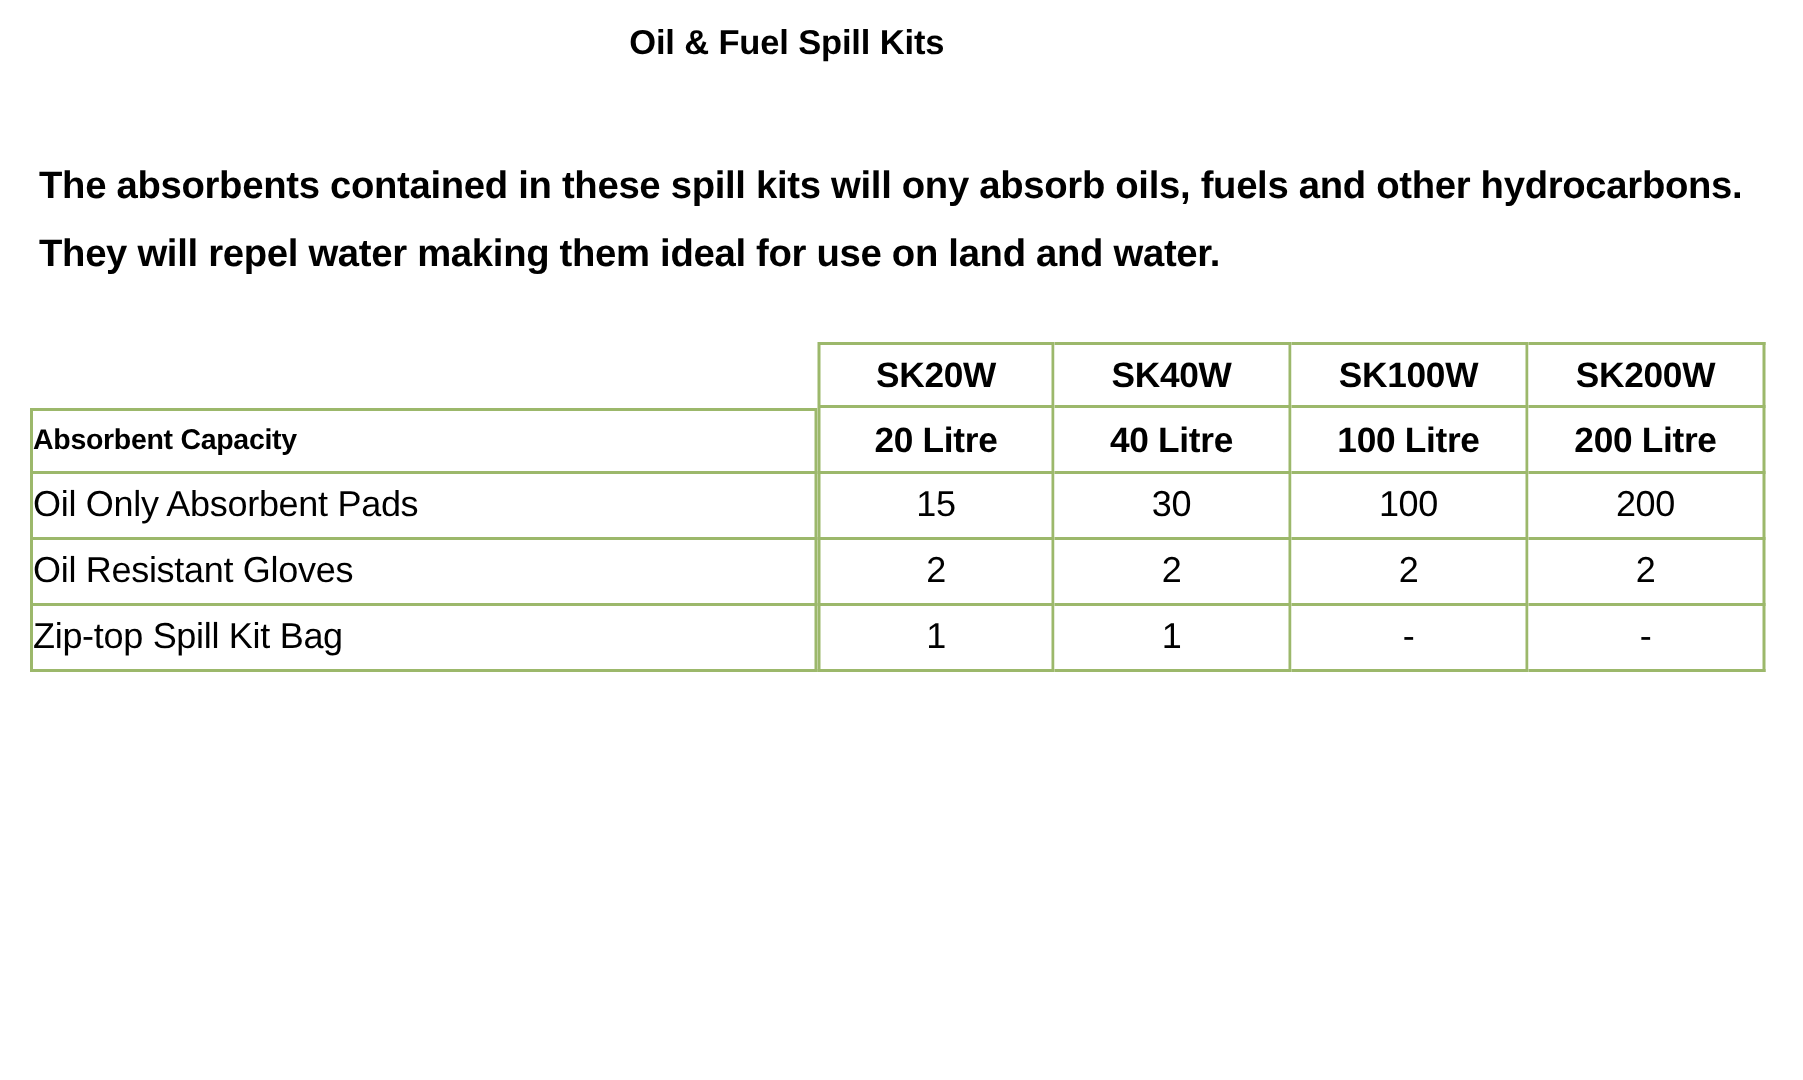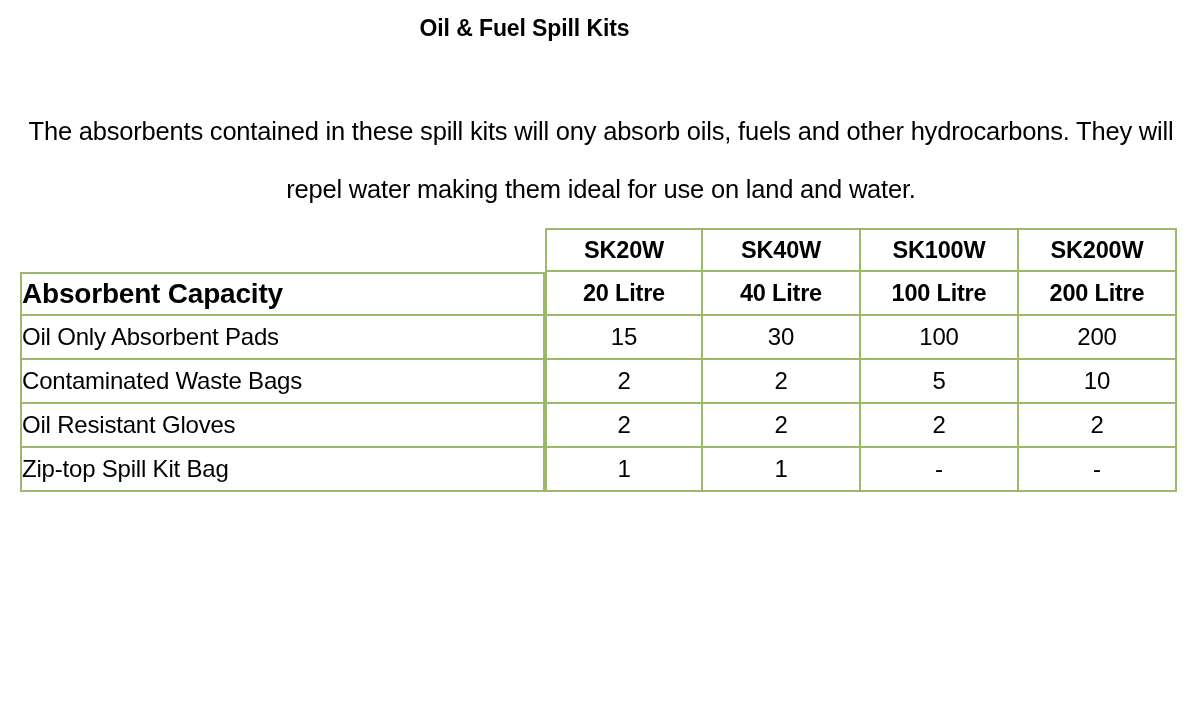--- a/index.html
+++ b/index.html
@@ -33,24 +33,23 @@
     font-weight: bold;
     letter-spacing: -0.1px;
     line-height: 28px;
   }
 
   .doc-intro {
     position: absolute;
     top: 76px;
     left: 26px;
     width: 1150px;
-    text-align: center;
     font-size: 25.5px;
-    font-weight: normal;
-    line-height: 58px;
+    font-weight: bold;
+    line-height: 45px;
     letter-spacing: -0.2px;
   }
 
   
   .spec-table {
     position: absolute;
     left: 20px;
     top: 228px;
     border-collapse: separate;
     border-spacing: 0;
@@ -85,21 +84,21 @@
     padding-left: 9px;
     font-size: 24px;
     letter-spacing: -0.2px;
     white-space: nowrap;
   }
   .cell-label.first-bordered {
     border-top: 2.5px solid var(--g);
   }
   .cell-label.bold {
     font-weight: bold;
-    font-size: 28px;
+    font-size: 19px;
   }
 
   .cell-data {
     border-right: 2.5px solid var(--g);
     border-bottom: 2.5px solid var(--g);
     text-align: center;
     font-size: 24px;
     letter-spacing: -0.2px;
   }
   .cell-data.row-top {
@@ -149,27 +148,20 @@
       </tr>
 
       <tr>
         <td class="cell-label">Oil Only Absorbent Pads</td>
         <td class="cell-data col-first">15</td>
         <td class="cell-data">30</td>
         <td class="cell-data">100</td>
         <td class="cell-data">200</td>
       </tr>
       <tr>
-        <td class="cell-label">Contaminated Waste Bags</td>
-        <td class="cell-data col-first">2</td>
-        <td class="cell-data">2</td>
-        <td class="cell-data">5</td>
-        <td class="cell-data">10</td>
-      </tr>
-      <tr>
         <td class="cell-label">Oil Resistant Gloves</td>
         <td class="cell-data col-first">2</td>
         <td class="cell-data">2</td>
         <td class="cell-data">2</td>
         <td class="cell-data">2</td>
       </tr>
       <tr>
         <td class="cell-label">Zip-top Spill Kit Bag</td>
         <td class="cell-data col-first">1</td>
         <td class="cell-data">1</td>

